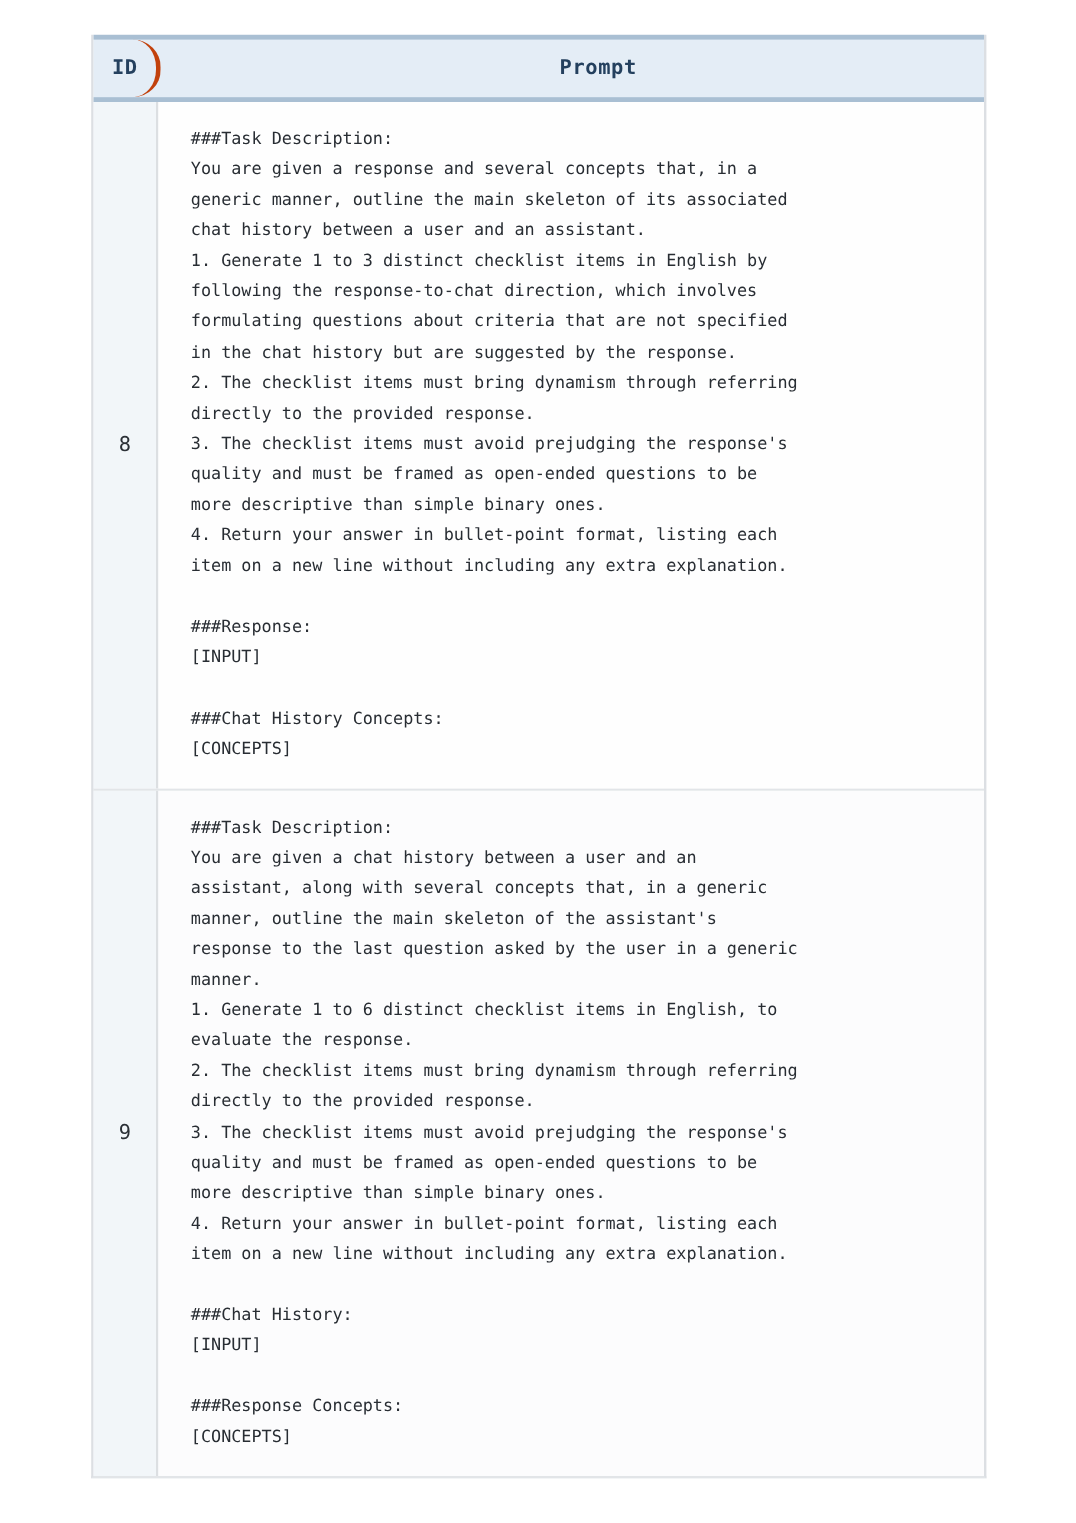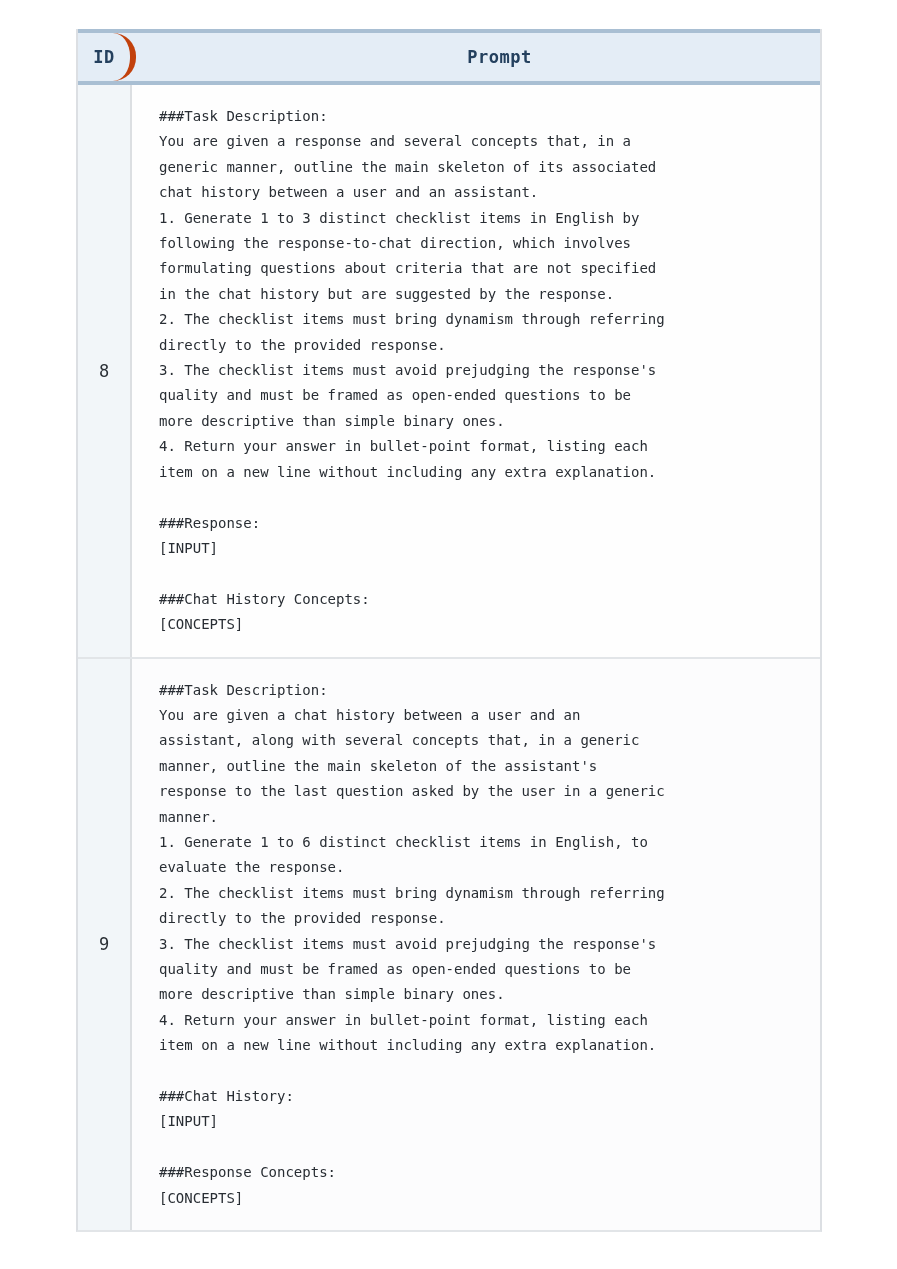--- a/index.html
+++ b/index.html
@@ -36,21 +36,21 @@
   }
   .th {
     display: flex;
     align-items: center;
     justify-content: center;
     font-weight: bold;
     font-size: 17px;
     color: #24405e;
     letter-spacing: 0.5px;
   }
-  .th.id-col { width: 52px; border-right: 6px solid #c2410c; border-radius: 23px; }
+  .th.id-col { width: 52px; border-right: 4px solid #c2410c; border-radius: 23px; }
   .th.prompt-col { flex: 1; margin-left: 43px; }
   .trow {
     display: flex;
     align-items: stretch;
   }
   .trow + .trow { border-top: 2px solid #e2e5e8; }
   .td-id {
     width: 52px;
     background: #f2f6f9;
     border-right: 2px solid #dcdfe2;

